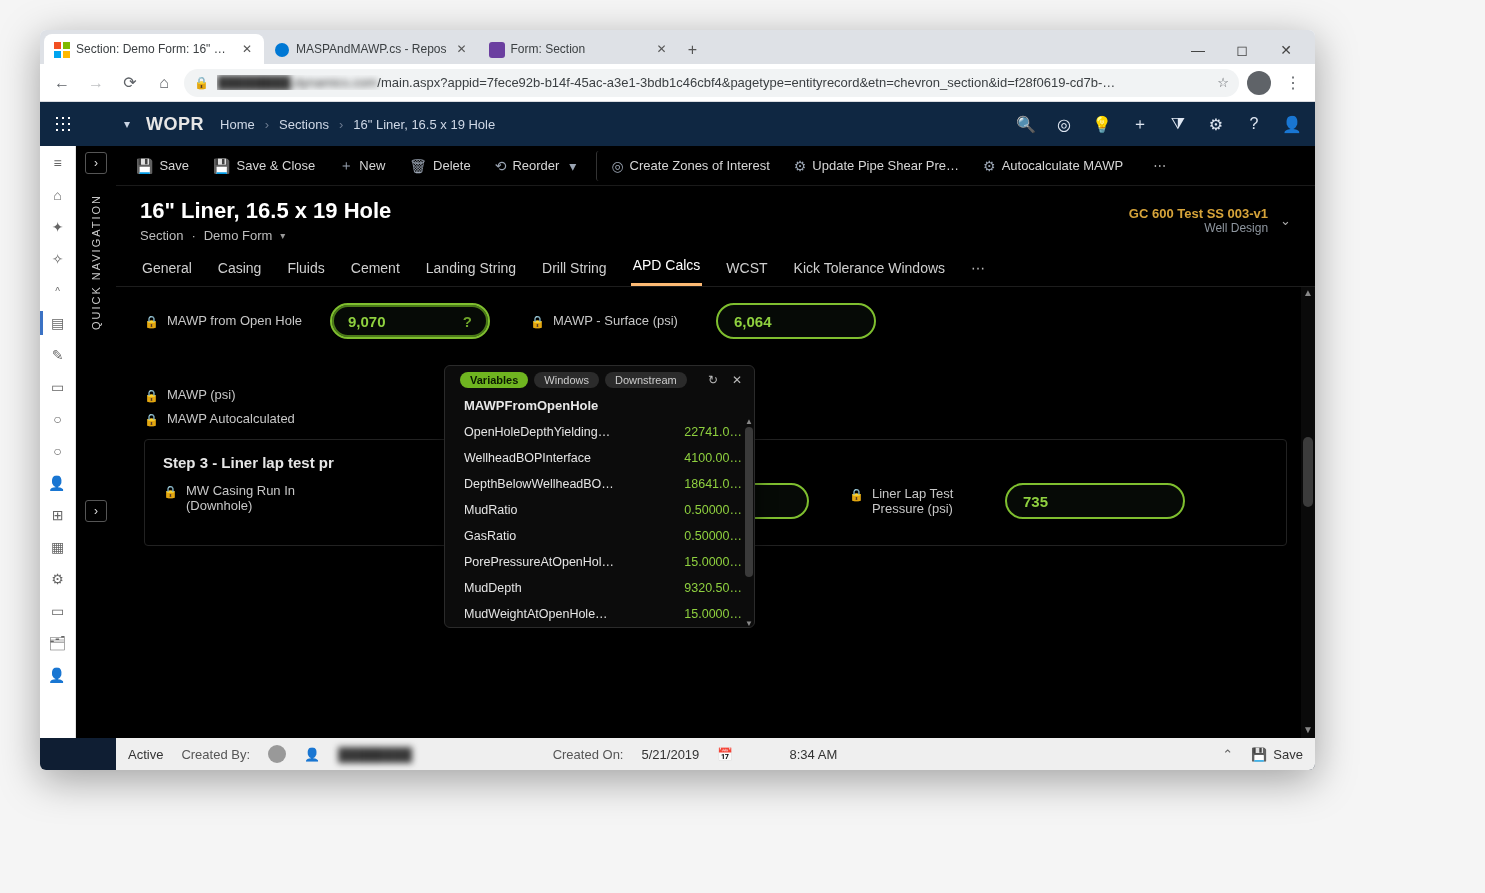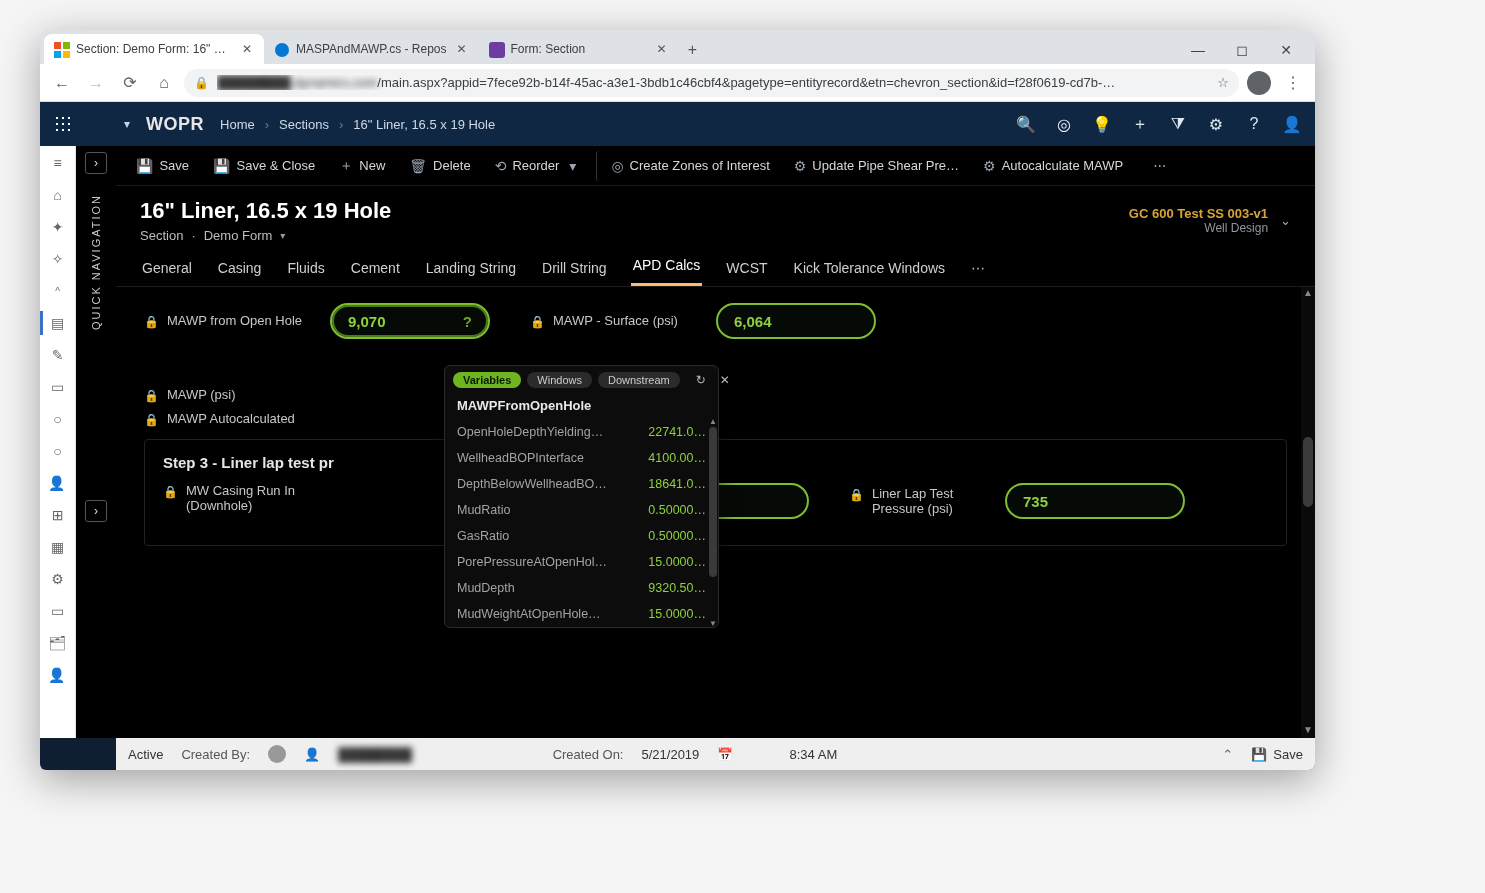--- a/index.html
+++ b/index.html
@@ -82,30 +82,30 @@
   .flabel { width:170px; color:#c7c7c7; font-size:13px; display:flex; gap:8px; align-items:flex-start; }
   .flabel .lockf { color:#8f8f8f; font-size:12px; margin-top:2px; }
   .pill { min-width:160px; height:36px; border:2px solid #7fbf2f; border-radius:18px; display:flex; align-items:center; padding:4px 16px; color:#8fd13f; font-weight:600; font-size:15px; background:#060a06; }
   .pill.selected { box-shadow:0 0 0 2px #4b7b18 inset; }
   .pill .q { margin-left:auto; color:#6fa52a; }
 
   .sectionbox { border:1px solid #222; border-radius:4px; padding:14px 18px 18px 18px; margin-top:12px; }
   .sectionbox h3 { font-size:15px; color:#e6e6e6; font-weight:600; margin-bottom:12px; }
 
   
-  .popup { position:absolute; left:328px; top:78px; width:275px; background:#0c0c0c; border:1px solid #2b2b2b; border-radius:6px; box-shadow:0 6px 20px rgba(0,0,0,.6); }
+  .popup { position:absolute; left:328px; top:78px; width:311px; background:#0c0c0c; border:1px solid #2b2b2b; border-radius:6px; box-shadow:0 6px 20px rgba(0,0,0,.6);padding-left:7px; }
   .popup-tabs { display:flex; gap:6px; padding:6px 8px; align-items:center; }
   .ptab { font-size:11px; padding:2px 10px; border-radius:10px; background:#2b2b2b; color:#ccc; }
   .ptab.active { background:#6fb520; color:#0a1a00; font-weight:600; }
   .popup-tabs .pspacer { flex:1; }
   .popup-tabs .pic { color:#bbb; font-size:12px; padding:0 4px; }
   .ptitle { padding:4px 12px 6px 12px; font-size:13px; font-weight:600; color:#e8e8e8; }
   .plist { max-height:280px; overflow:hidden; position:relative; }
   .prow { display:flex; justify-content:space-between; padding:6px 12px; font-size:12.5px; }
-  .prow .k { color:#a3a3a3; max-width:155px; white-space:nowrap; overflow:hidden; text-overflow:ellipsis; }
+  .prow .k { color:#e5e5e5; max-width:155px; white-space:nowrap; overflow:hidden; text-overflow:ellipsis; }
   .prow .v { color:#8fd13f; }
   .pscroll { position:absolute; right:1px; top:0; width:8px; height:100%; }
   .pscroll .thumb { position:absolute; right:0; top:8px; width:8px; height:150px; background:#3a3a3a; border-radius:4px; }
   .pscroll .arrow { position:absolute; right:0; width:8px; height:10px; color:#888; font-size:8px; text-align:center; }
   .pscroll .arrow.up { top:-2px; }
   .pscroll .arrow.down { bottom:-2px; }
 
   
   .mainscroll { position:absolute; right:0; top:0; bottom:0; width:14px; background:#0a0a0a; }
   .mainscroll .thumb { position:absolute; right:2px; top:150px; width:10px; height:70px; background:#3b3b3b; border-radius:5px; }

